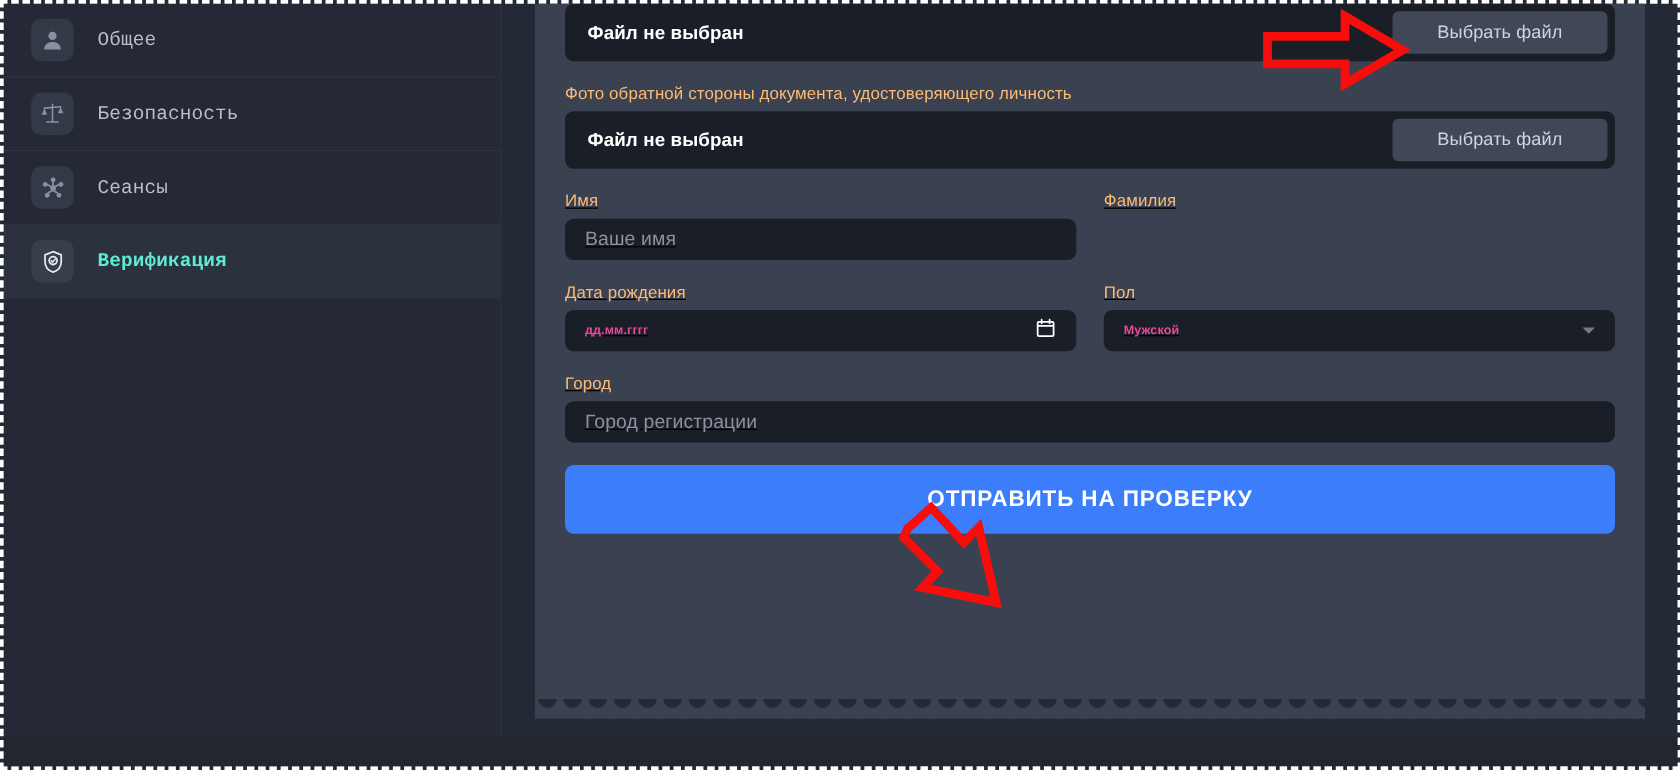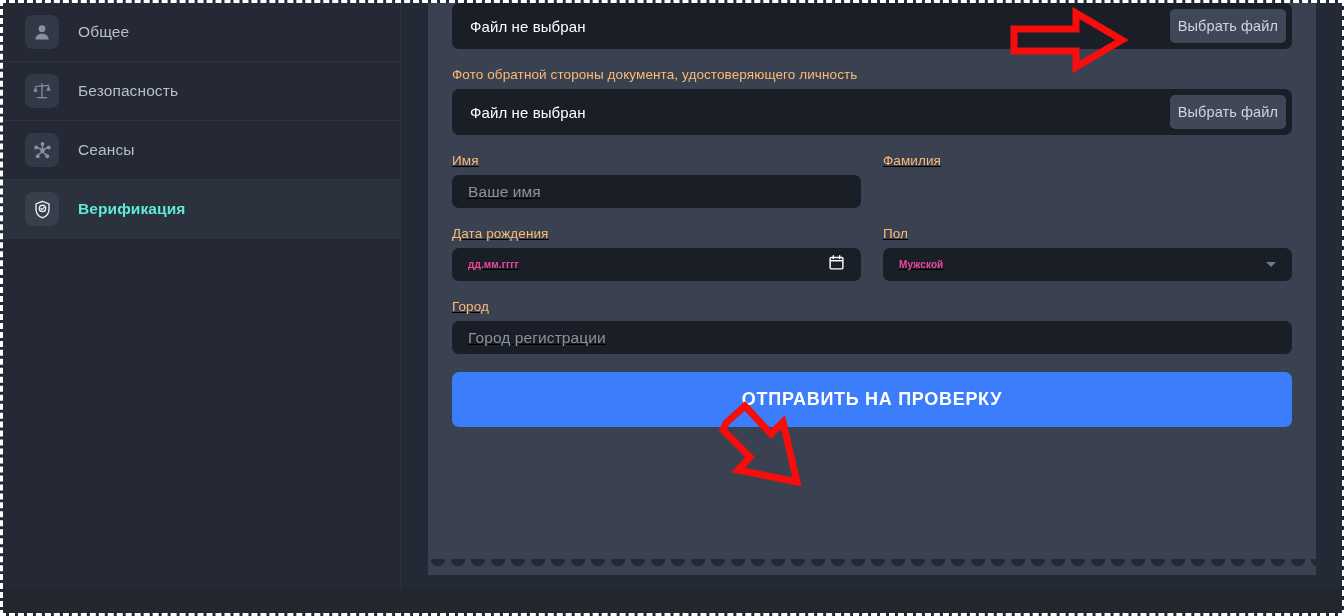--- a/index.html
+++ b/index.html
@@ -36,20 +36,21 @@
   }
 
   .side-item {
     position: relative;
     display: flex;
     align-items: center;
     height: 59px;
     padding-left: 22px;
     border-bottom: 1px solid #2d3340;
     cursor: pointer;
+    font-family: Liberation Mono, monospace;
   }
   .side-item.active { background: #2b313d; }
 
   .side-ico {
     width: 34px; height: 34px;
     border-radius: 8px;
     background: #333a47;
     display: flex; align-items: center; justify-content: center;
     flex: none;
   }
@@ -112,31 +113,31 @@
     background: #191e27;
     border-radius: 7px;
     display: flex;
     align-items: center;
     padding: 0 6px 0 18px;
     margin-bottom: 18px;
   }
   .file-name {
     font-size: 15px;
     color: #ffffff;
-    font-weight: normal;
+    font-weight: bold;
     letter-spacing: .1px;
   }
   .file-btn {
     margin-left: auto;
     background: #404757;
     color: #cfd5de;
     border: none;
     border-radius: 5px;
     height: 34px;
-    padding: 0 8px;
+    padding: 0 36px;
     font-size: 14.5px;
     font-family: "Liberation Sans", sans-serif;
     cursor: pointer;
     letter-spacing: .1px;
   }
 
   
   .grid2 {
     display: flex;
     gap: 22px;

